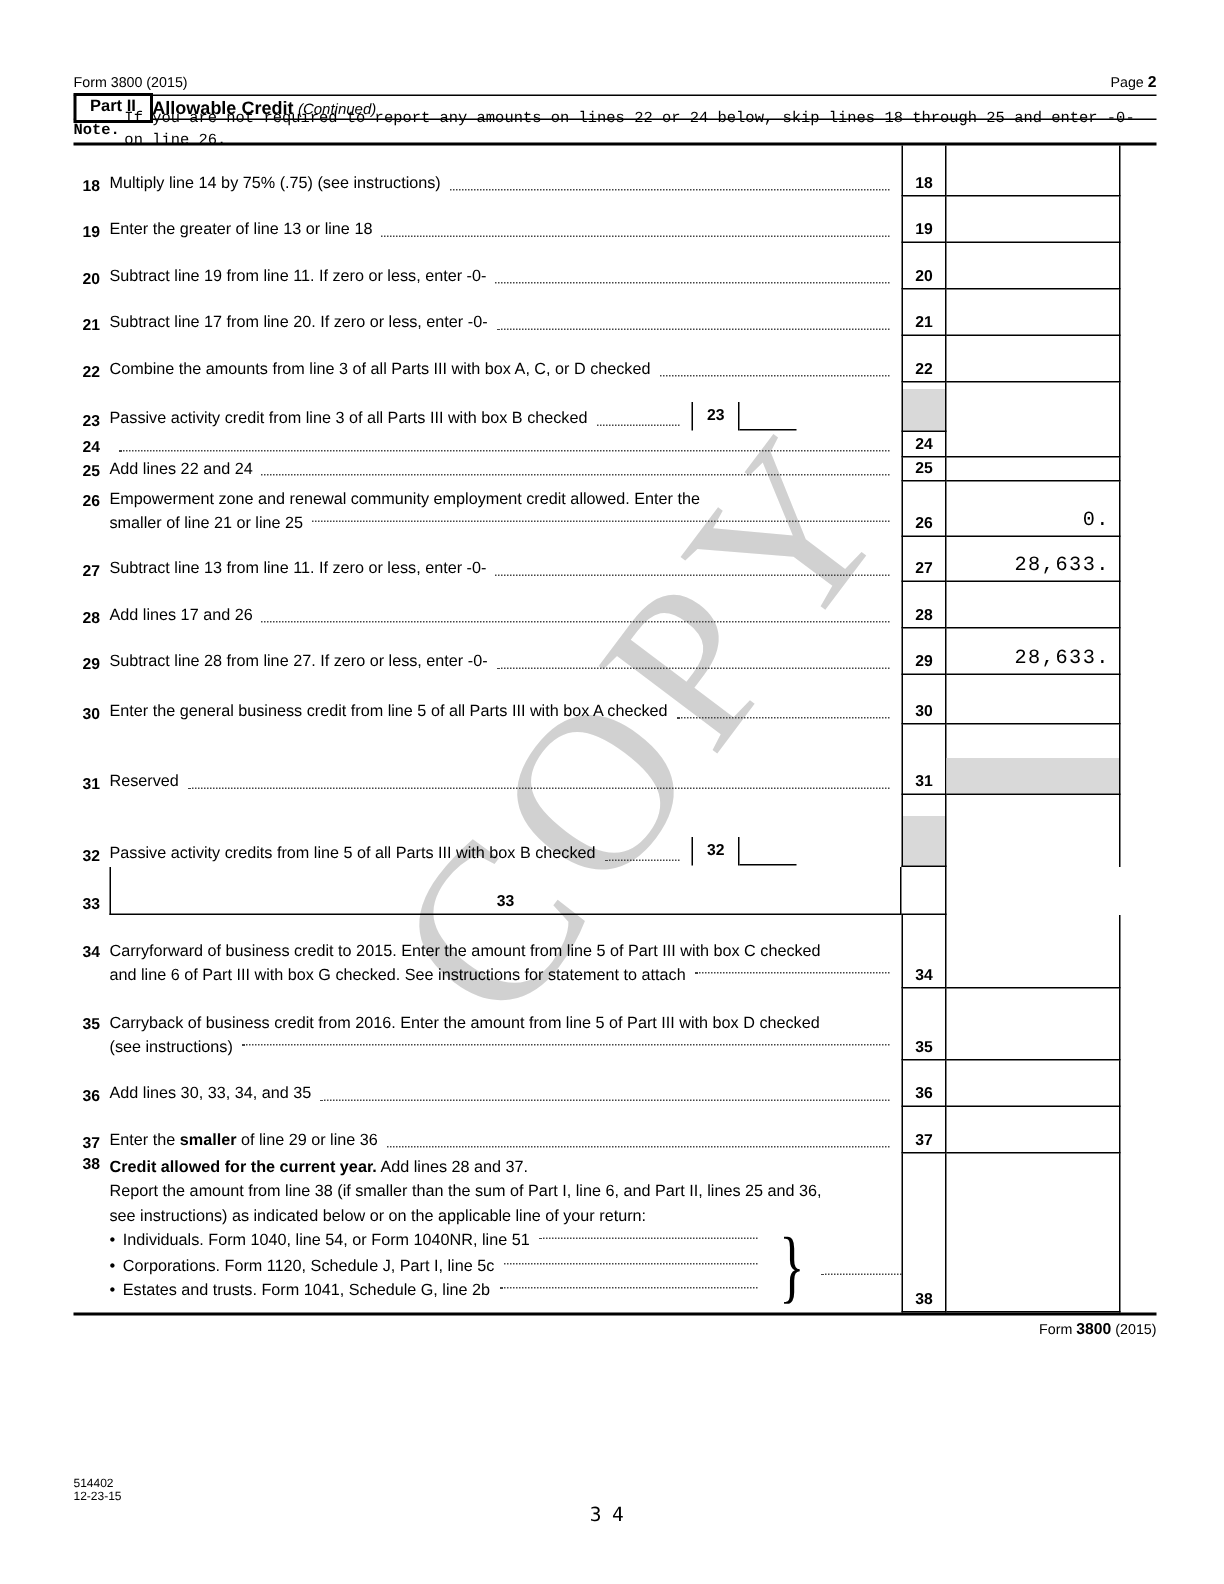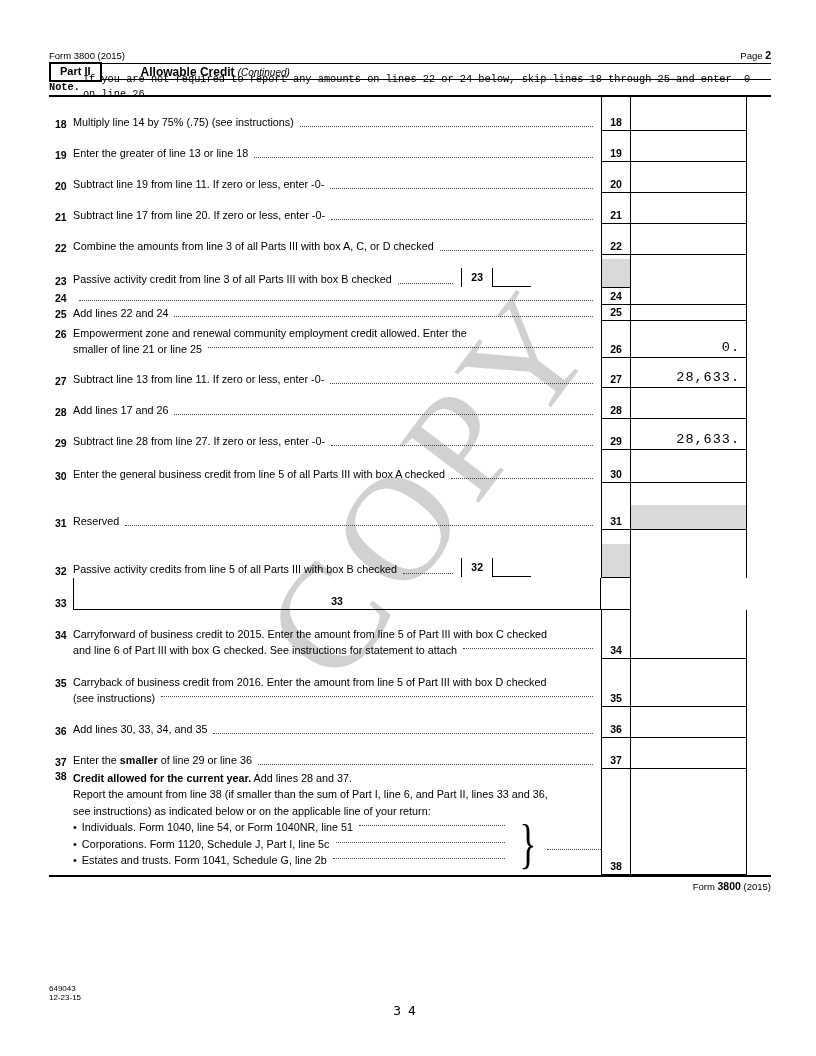--- a/index.html
+++ b/index.html
@@ -14,21 +14,21 @@
         letter-spacing:10px; color:#c6c6c6; opacity:.8;
         transform:rotate(-53deg); pointer-events:none; }
 
   .content { position:relative; z-index:1; padding:50px 46px 0 49px; width:820px; }
   .inner { width:722px; }
 
   .hdr-row { display:flex; justify-content:space-between; font-size:9.5px; line-height:11px; margin-bottom:2px; }
   .hdr-row b { font-size:10.5px; }
 
   .part-bar { display:flex; align-items:center; border-top:1px solid #000; border-bottom:1px solid #000;
-              height:17px; overflow:visible;gap:39px; }
+              height:17px; overflow:visible; }
   .part-label { border:2px solid #000; margin:-1.5px 0; padding:0 9px 1px 9px; height:20px;
                 display:flex; align-items:center; font-weight:bold; font-size:11px; background:#fff; }
   .part-title { padding-left:0; font-size:12px; }
   .part-title b { font-size:12px; }
   .part-title i { font-weight:normal; font-size:10px; padding-left:3px; }
 
   .note-row { font-size:10.3px; line-height:15px; height:16.5px; border-bottom:2.5px solid #000;
               display:flex; align-items:center;font-family:Liberation Mono, monospace; }
   .note-row b { margin-right:3px; }
 
@@ -385,21 +385,21 @@
             </div>
           <div class="cell amt-cell">
               <span class="amt"></span>
             </div>
         </div>
 
         <div class="row row38" style="height:106px">
           <div class="no">38</div>
           <div class="desc block38">
             <div class="dl"><b>Credit allowed for the current year.</b> <span>Add lines 28 and 37.</span></div>
-            <div class="dl">Report the amount from line 38 (if smaller than the sum of Part I, line 6, and Part II, lines 33 and 36,</div>
+            <div class="dl">Report the amount from line 38 (if smaller than the sum of Part I, line 6, and Part II, lines 25 and 36,</div>
             <div class="dl">see instructions) as indicated below or on the applicable line of your return:</div>
             <div class="bullets">
               <div class="bullet-rows">
                 <div class="dl flex">
                     <span class="bdot">•</span>
                     <span class="t">Individuals. Form 1040, line 54, or Form 1040NR, line 51</span>
                     <span class="leader"></span>
                   </div>
                 <div class="dl flex">
                     <span class="bdot">•</span>
@@ -429,18 +429,18 @@
       <div class="footer-form">
         <span>Form</span>
         <b>3800</b>
         <span>(2015)</span>
       </div>
 
     </div>
   </div>
 
   <div class="footer-code">
-    <div>649043</div>
+    <div>514402</div>
     <div>12-23-15</div>
   </div>
 
   <div class="page-num">34</div>
 </div>
 
 </body></html>

